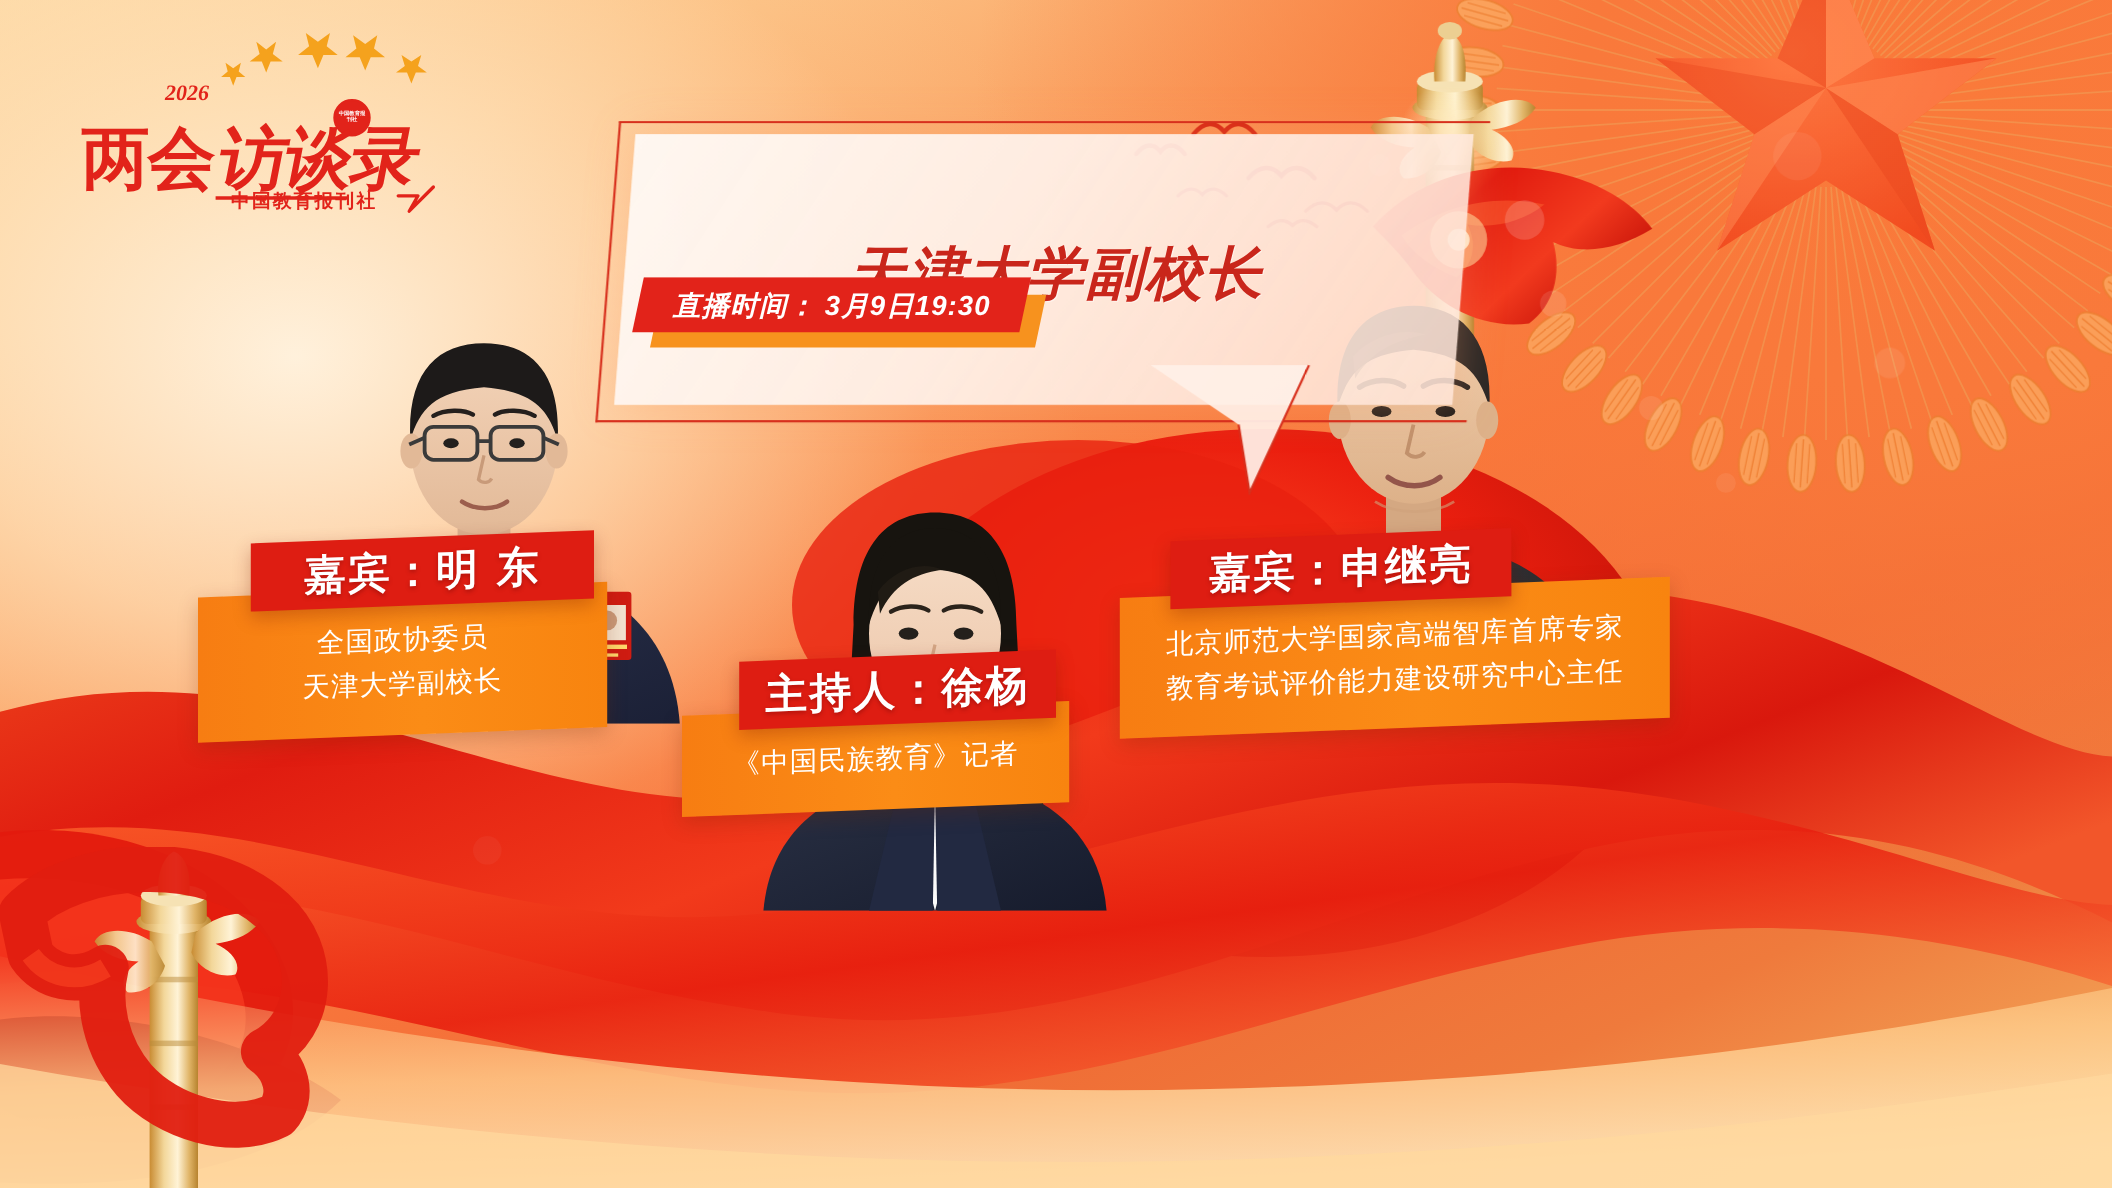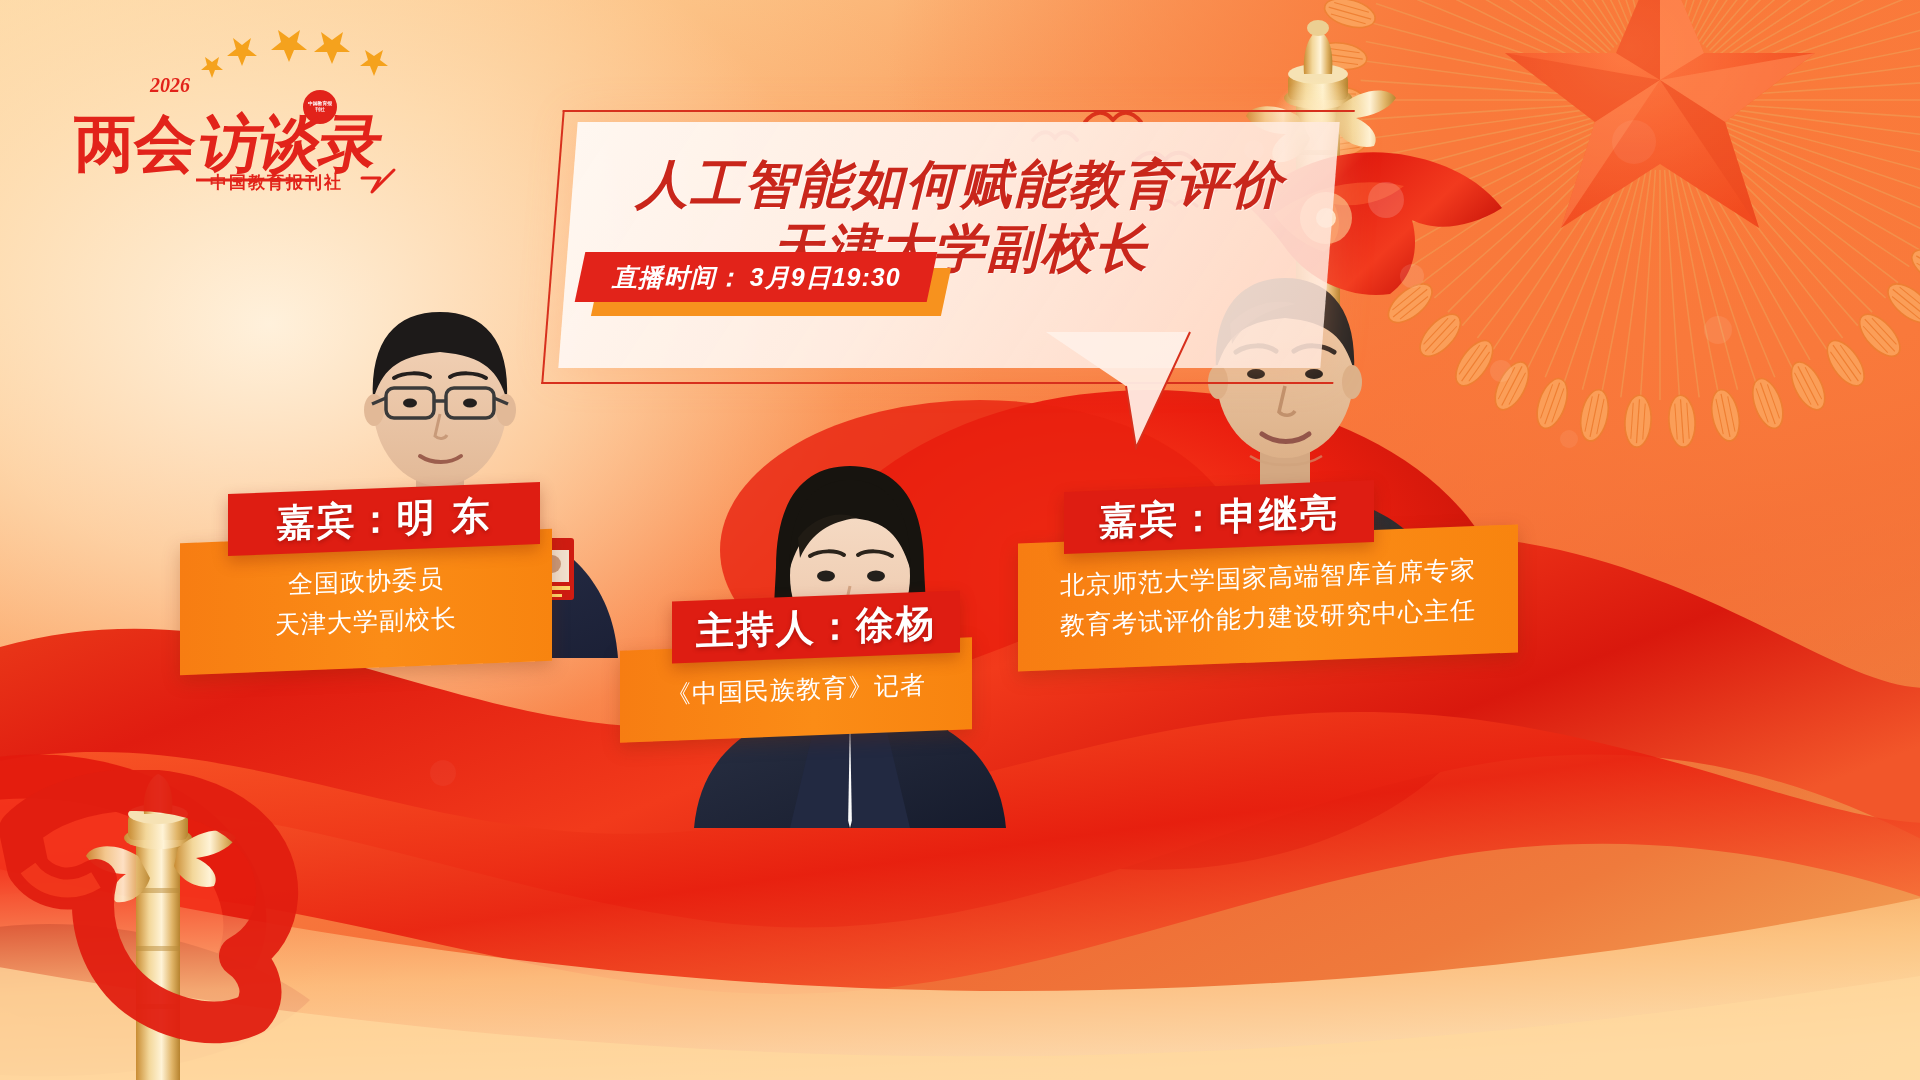--- a/index.html
+++ b/index.html
@@ -806,21 +806,20 @@
   </svg>
 
   <div id="title-card"></div>
   <div id="title-card-border"></div>
 
   <svg id="bubble-tail" viewBox="0 0 180 120">
     <path d="M6,2 L150,2 L96,118 L86,56 Z" fill="rgba(255,240,231,0.93)"></path>
     <path d="M150,2 L96,118 L86,56" fill="none" stroke="#d7301d" stroke-width="2"></path>
   </svg>
 
-  <div class="title-line" id="title-l1">人工智能如何赋能教育评价</div>
   <div class="title-line" id="title-l2">天津大学副校长</div>
 
   <div id="time-chip-shadow"></div>
   <div id="time-chip">
     <span id="time-chip-text">直播时间： 3月9日19:30</span>
   </div>
 
   <div id="logo">
     <svg style="position:absolute;left:130px;top:2px;width:190px;height:62px;" viewBox="0 0 190 62">
       <g fill="#f5a21d">

